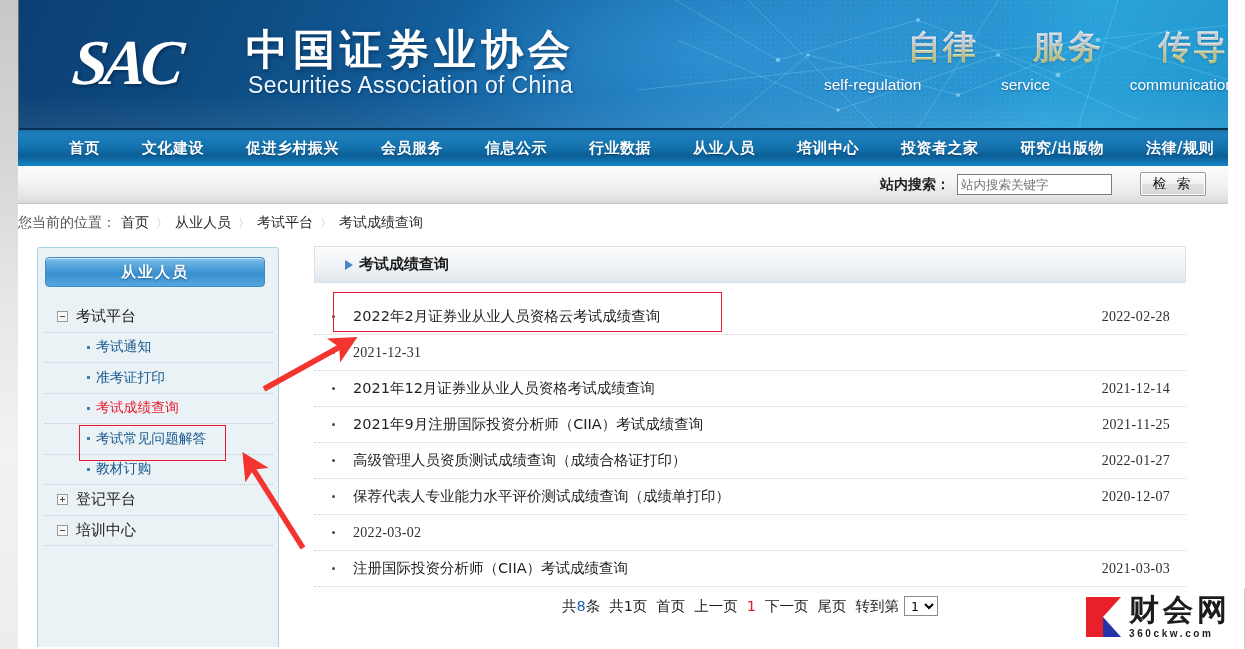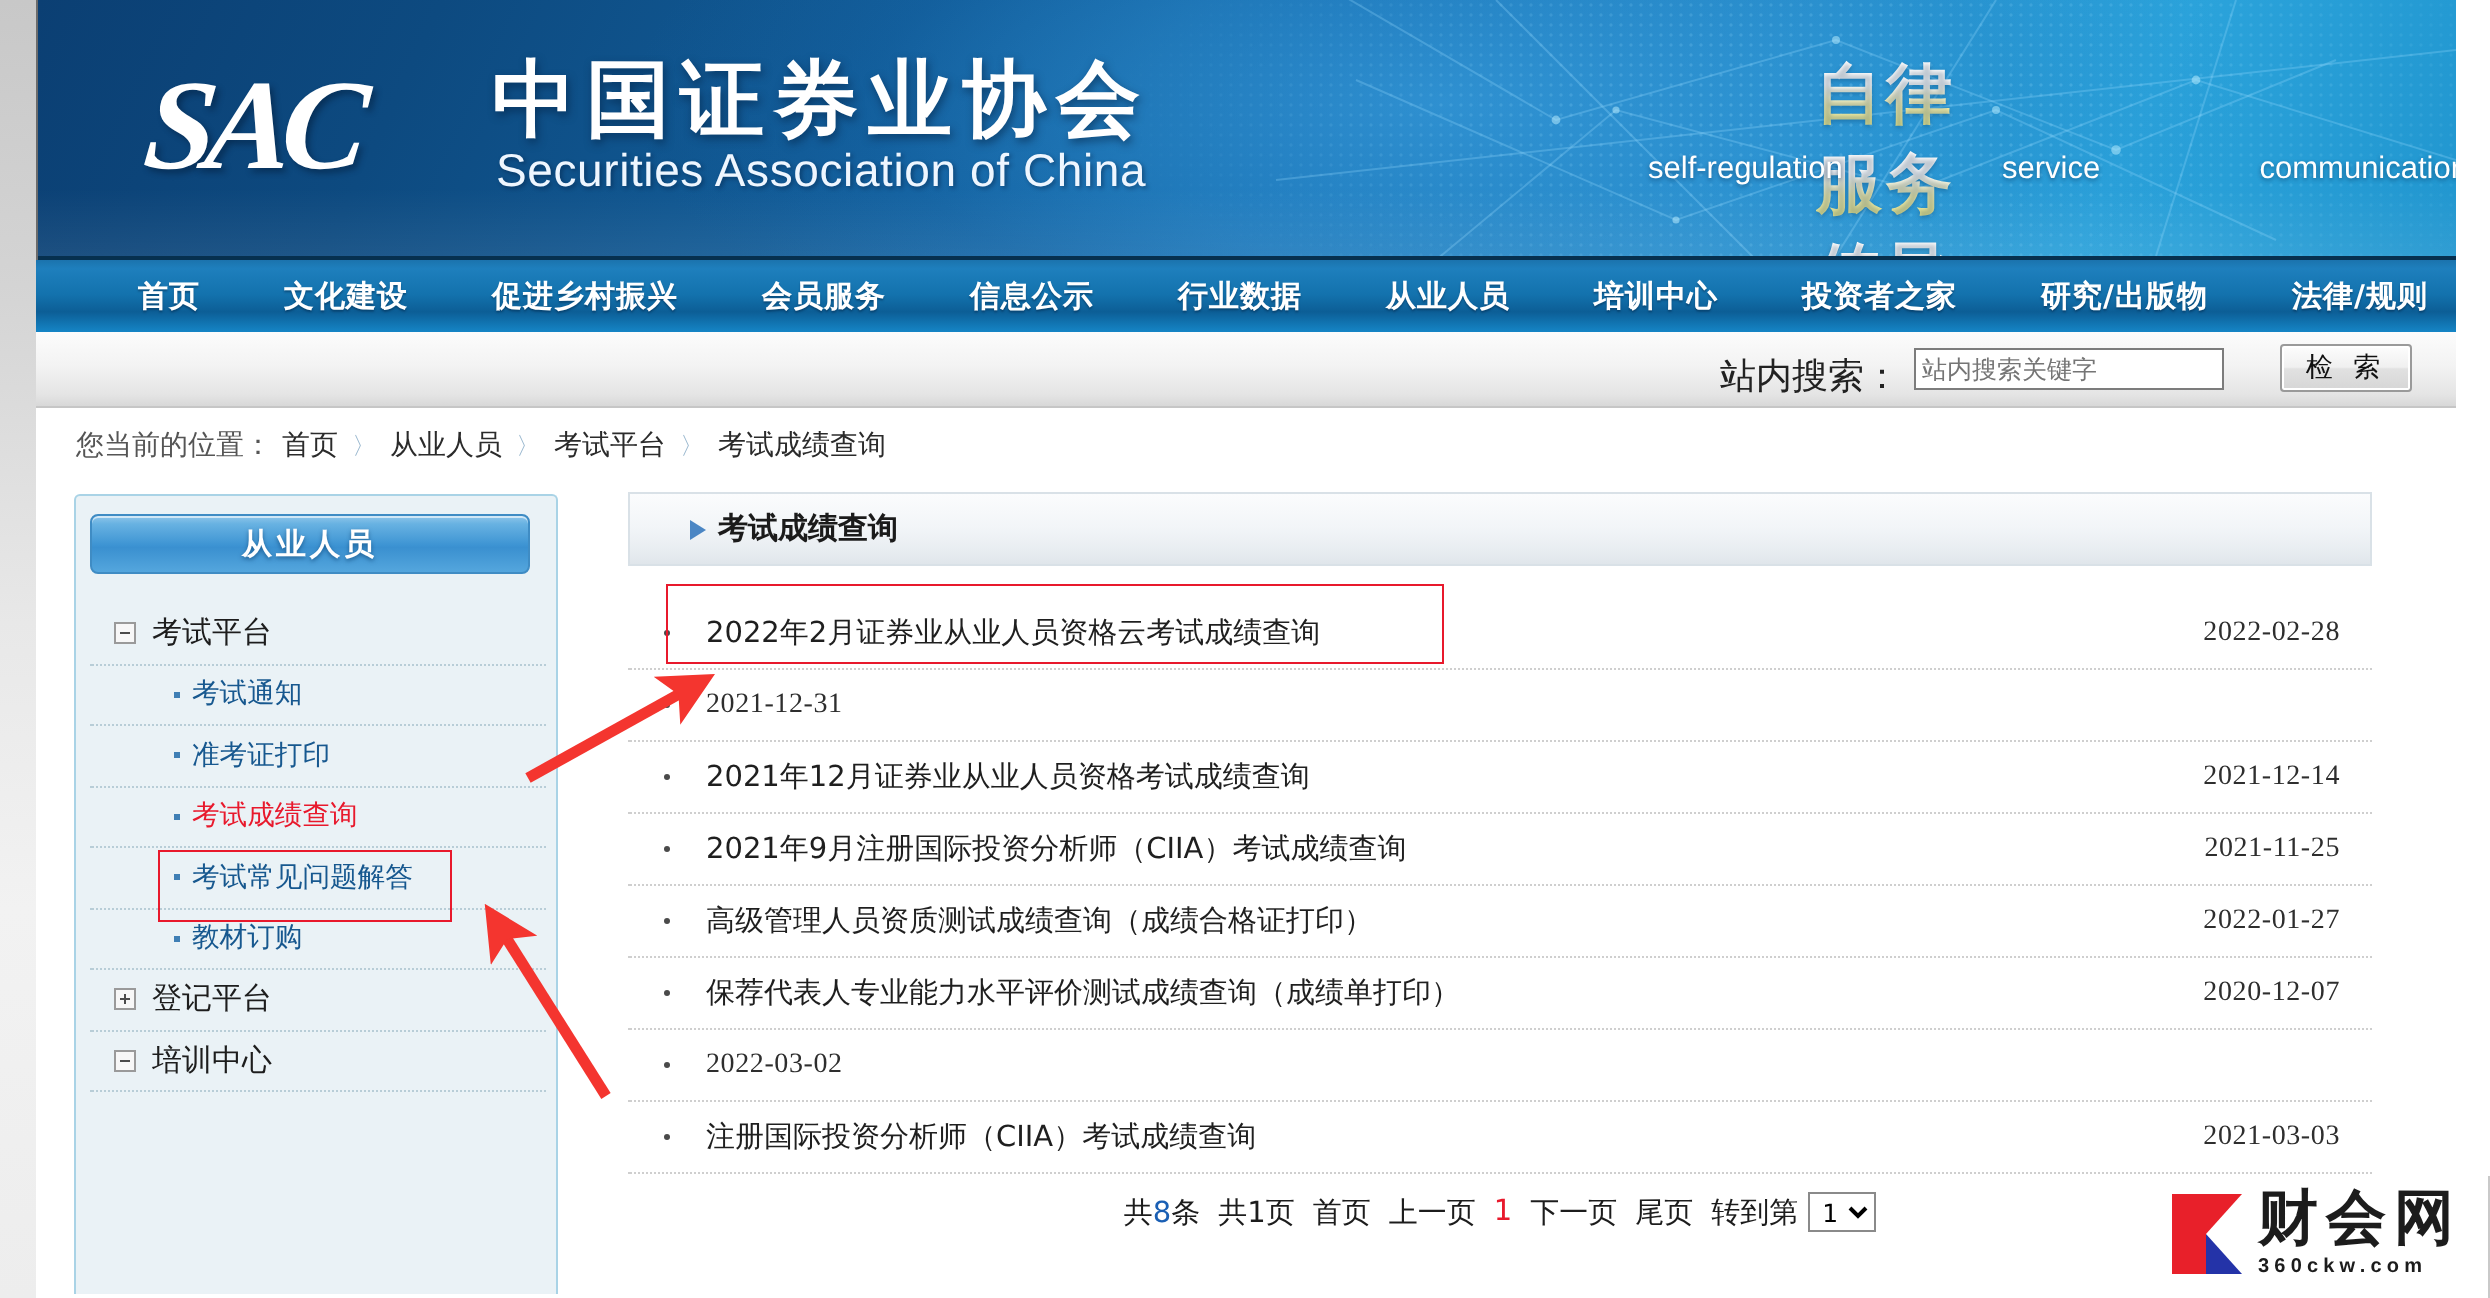--- a/index.html
+++ b/index.html
@@ -69,21 +69,21 @@
   }
   .logo-en {
     position: absolute; left: 230px; top: 72px;
     font-size: 23px; letter-spacing: 0.3px; font-weight: 400;
     color: #eef6ff;
     text-shadow: 1px 1px 2px rgba(0,25,55,0.45);
   }
 
   .slogan-cn {
     position: absolute; top: 25px; left: 890px; width: 320px;
-    display: flex; justify-content: space-between; flex-direction: column;
+    display: flex; justify-content: space-between;
   }
   .slogan-cn span {
     font-family: "DejaVu Sans", "Liberation Sans", sans-serif;
     font-size: 33px; font-weight: bold; letter-spacing: 2px;
     background: linear-gradient(to bottom, #ffffff 0%, #ffffff 38%, #f4f0b0 62%, #dfe27a 100%);
     -webkit-background-clip: text; background-clip: text;
     -webkit-text-fill-color: transparent; color: transparent;
     text-shadow: 0 1px 2px rgba(0,35,70,0.25);
   }
   .slogan-en {
@@ -111,21 +111,21 @@
   }
 
   
   .searchwrap {
     position: absolute; left: 18px; top: 166px; width: 1210px; height: 38px;
     background: linear-gradient(to bottom, #fcfcfc 0%, #f3f3f3 45%, #e4e4e4 85%, #d8d8d8 100%);
     border-bottom: 1px solid #c6c6c6;
   }
   .search-label {
     position: absolute; right: 278px; top: 10px;
-    font-size: 18px; color: #222; font-weight: 400;
+    font-size: 14px; color: #222; font-weight: 700;
     font-family: "DejaVu Sans", "Liberation Sans", sans-serif;
   }
   .search-input {
     position: absolute; right: 116px; top: 8px;
     width: 155px; height: 21px;
     border: 1px solid #7c7c7c; background: #ffffff;
     font-size: 12.5px; color: #8b5cf6; padding: 1px 3px;
     font-family: "DejaVu Sans", "Liberation Sans", sans-serif;
   }
   .search-btn {
@@ -137,21 +137,21 @@
     font-family: "DejaVu Sans", "Liberation Sans", sans-serif;
     cursor: pointer;
     display: flex; align-items: center; justify-content: center;
     box-shadow: inset 0 0 0 1px #ffffff;
   }
 
   
   .crumbwrap {
     position: absolute; left: 18px; top: 205px; width: 1210px; height: 36px;
     background: #ffffff;
-    display: flex; align-items: center; padding-left: 20px;
+    display: flex; align-items: center; 
   }
   .crumb {
     font-size: 14px; color: #3a3a3a;
     font-family: "DejaVu Sans", "Liberation Sans", sans-serif;
     display: flex; align-items: center; gap: 5px;
   }
   .crumb .lbl { color: #555; }
   .crumb .lnk { color: #2b2b2b; cursor: pointer; }
   .crumb .sep { color: #9ab8cf; font-size: 12px; padding: 0 2px; }
 

